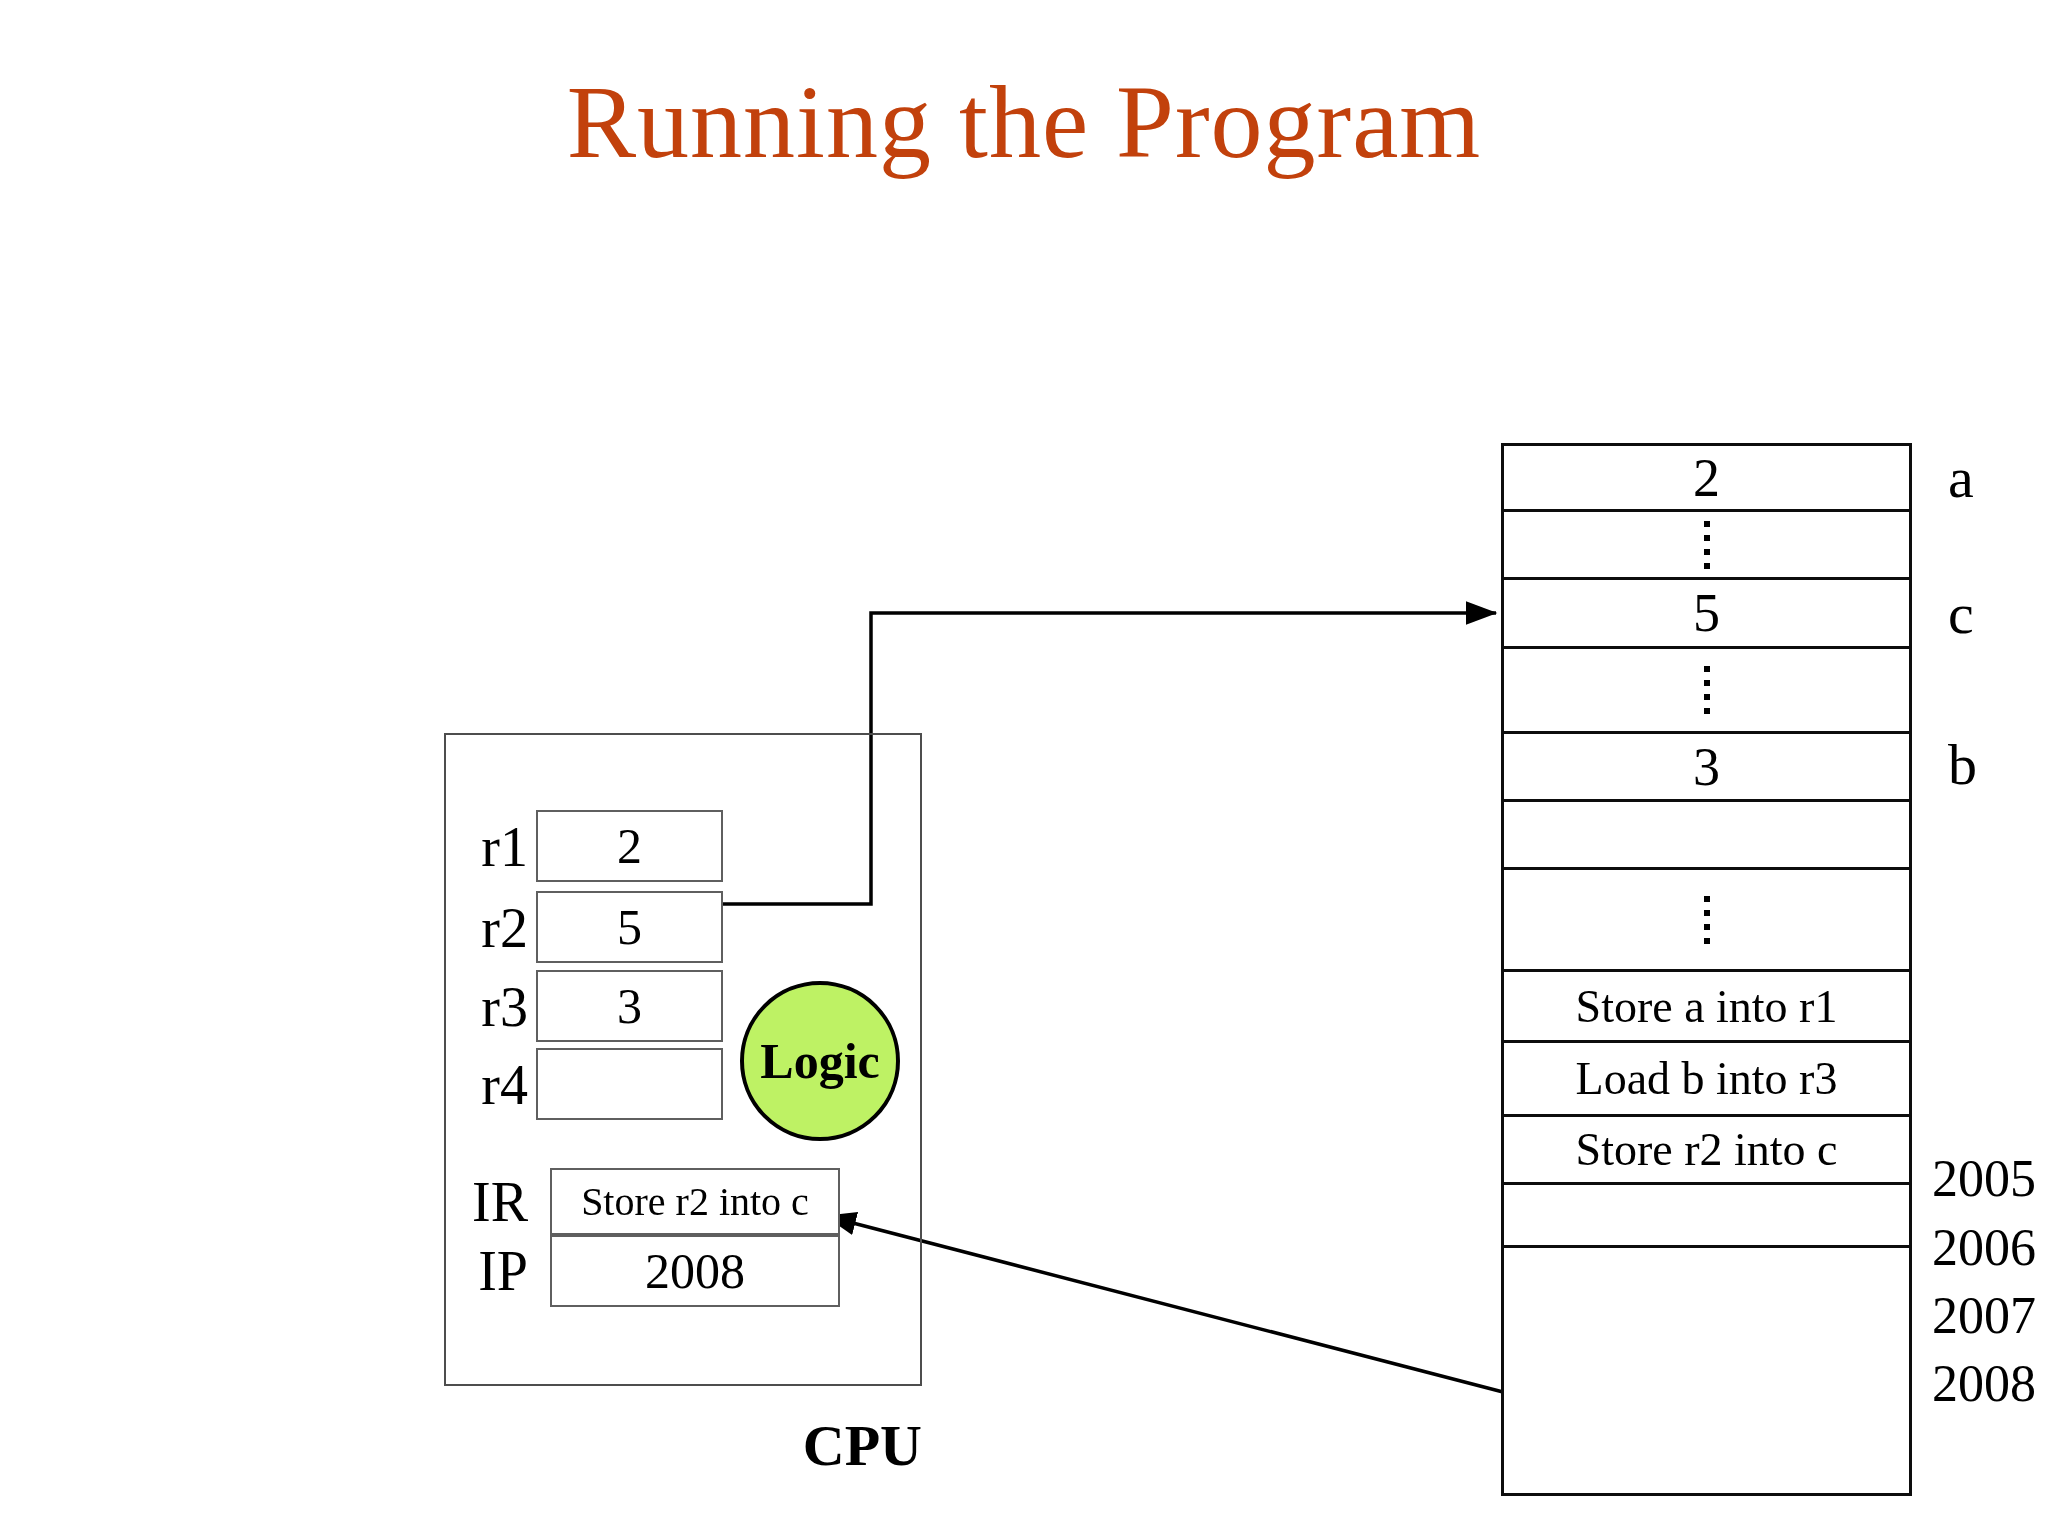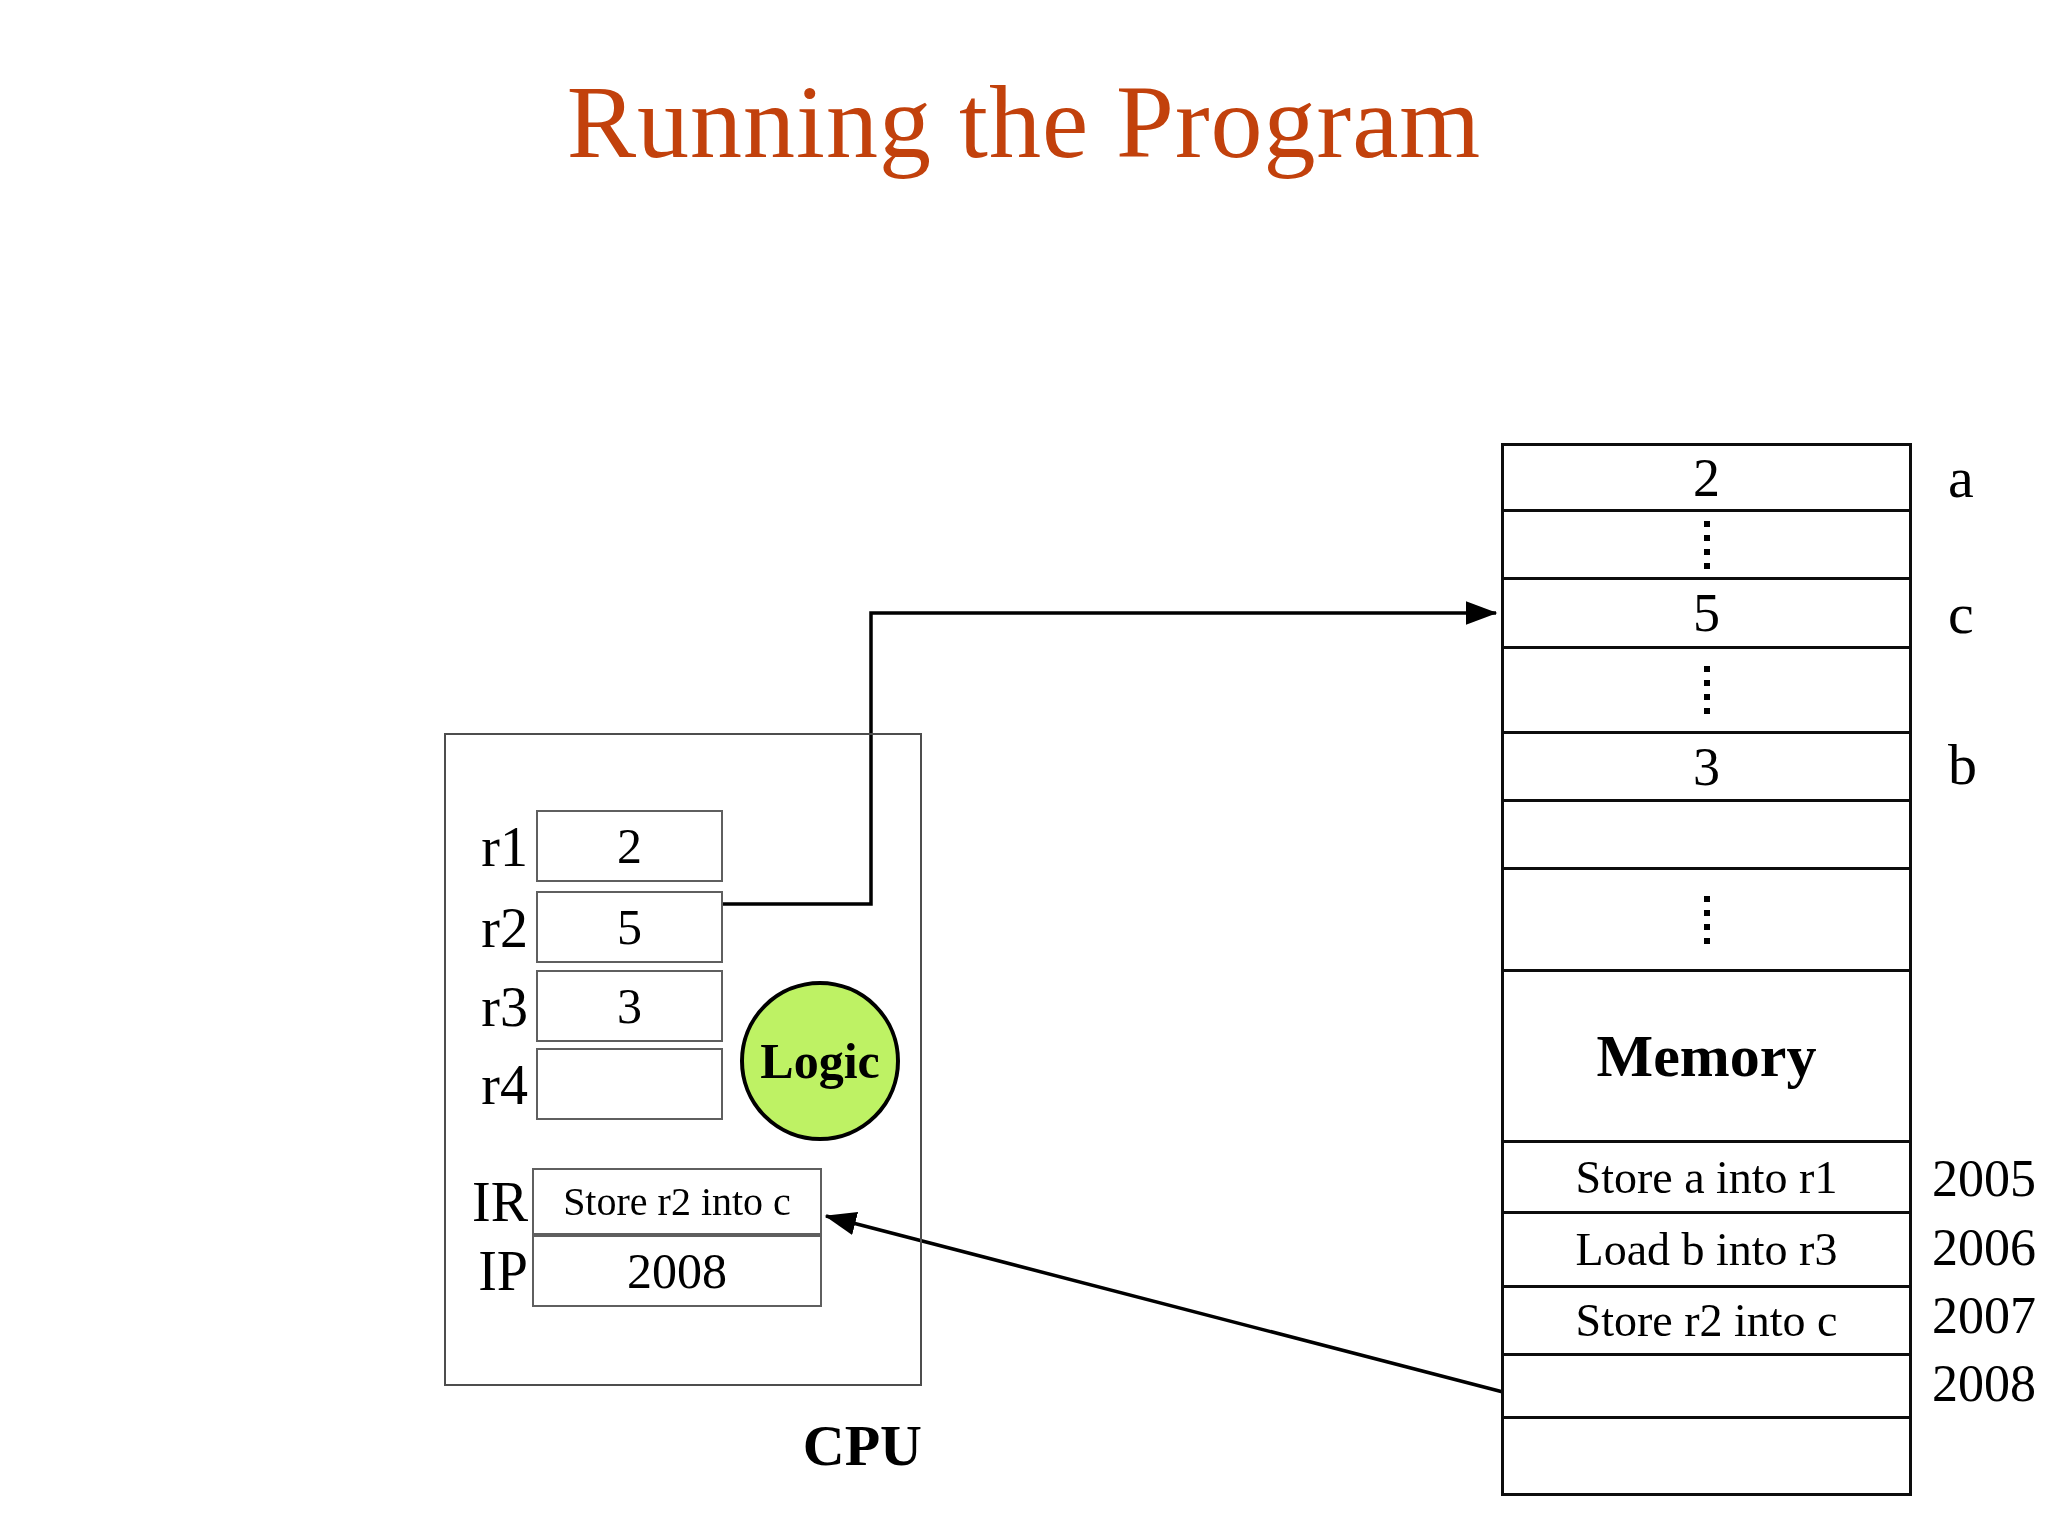--- a/index.html
+++ b/index.html
@@ -102,21 +102,21 @@
   }
   .sreg-row {
     position: absolute;
     left: 0;
     width: 380px;
     display: flex;
     align-items: stretch;
   }
   .sreg-row .sreg-label {
     width: 82px;
-    padding-right: 4px;
+    padding-right: 22px;
     text-align: right;
     font-size: 56px;
     flex: 0 0 auto;
     display: flex;
     align-items: center;
     justify-content: flex-end;
   }
   .sreg-row .sreg-box {
     width: 290px;
     box-sizing: border-box;
@@ -293,23 +293,20 @@
     </div>
     <div class="mrow m5"></div>
     <div class="mrow m6">
       <span class="dots">
           <i></i>
           <i></i>
           <i></i>
           <i></i>
         </span>
     </div>
-    <div class="mrow m7 caption">
-      <span>Memory</span>
-    </div>
     <div class="mrow m8 instr">
       <span>Store a into r1</span>
     </div>
     <div class="mrow m9 instr">
       <span>Load b into r3</span>
     </div>
     <div class="mrow m11 instr">
       <span>Store r2 into c</span>
     </div>
     <div class="mrow m12"></div>

